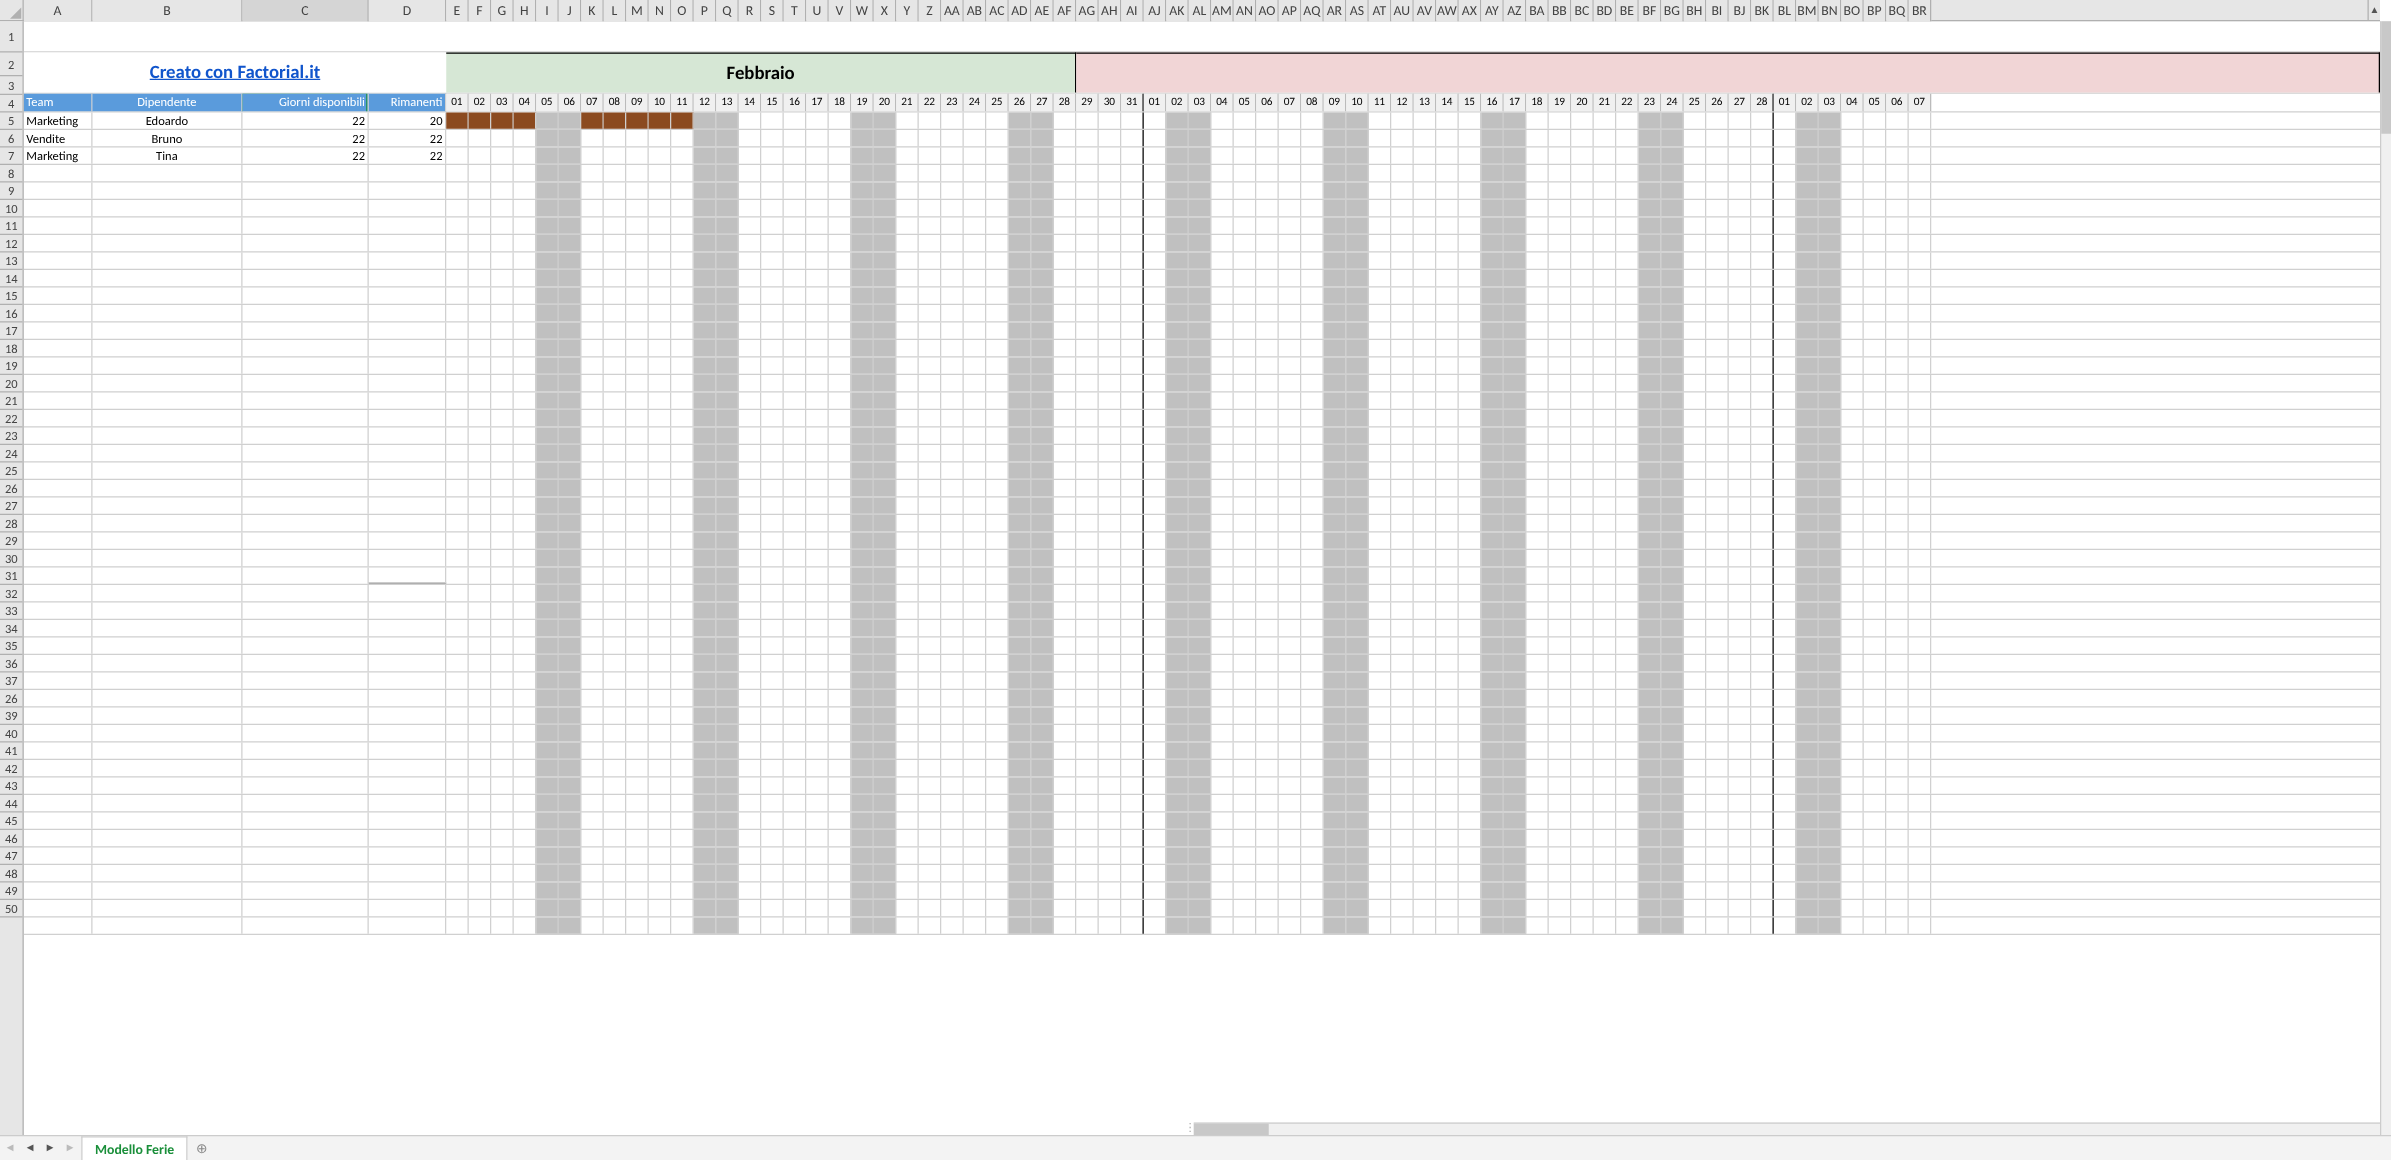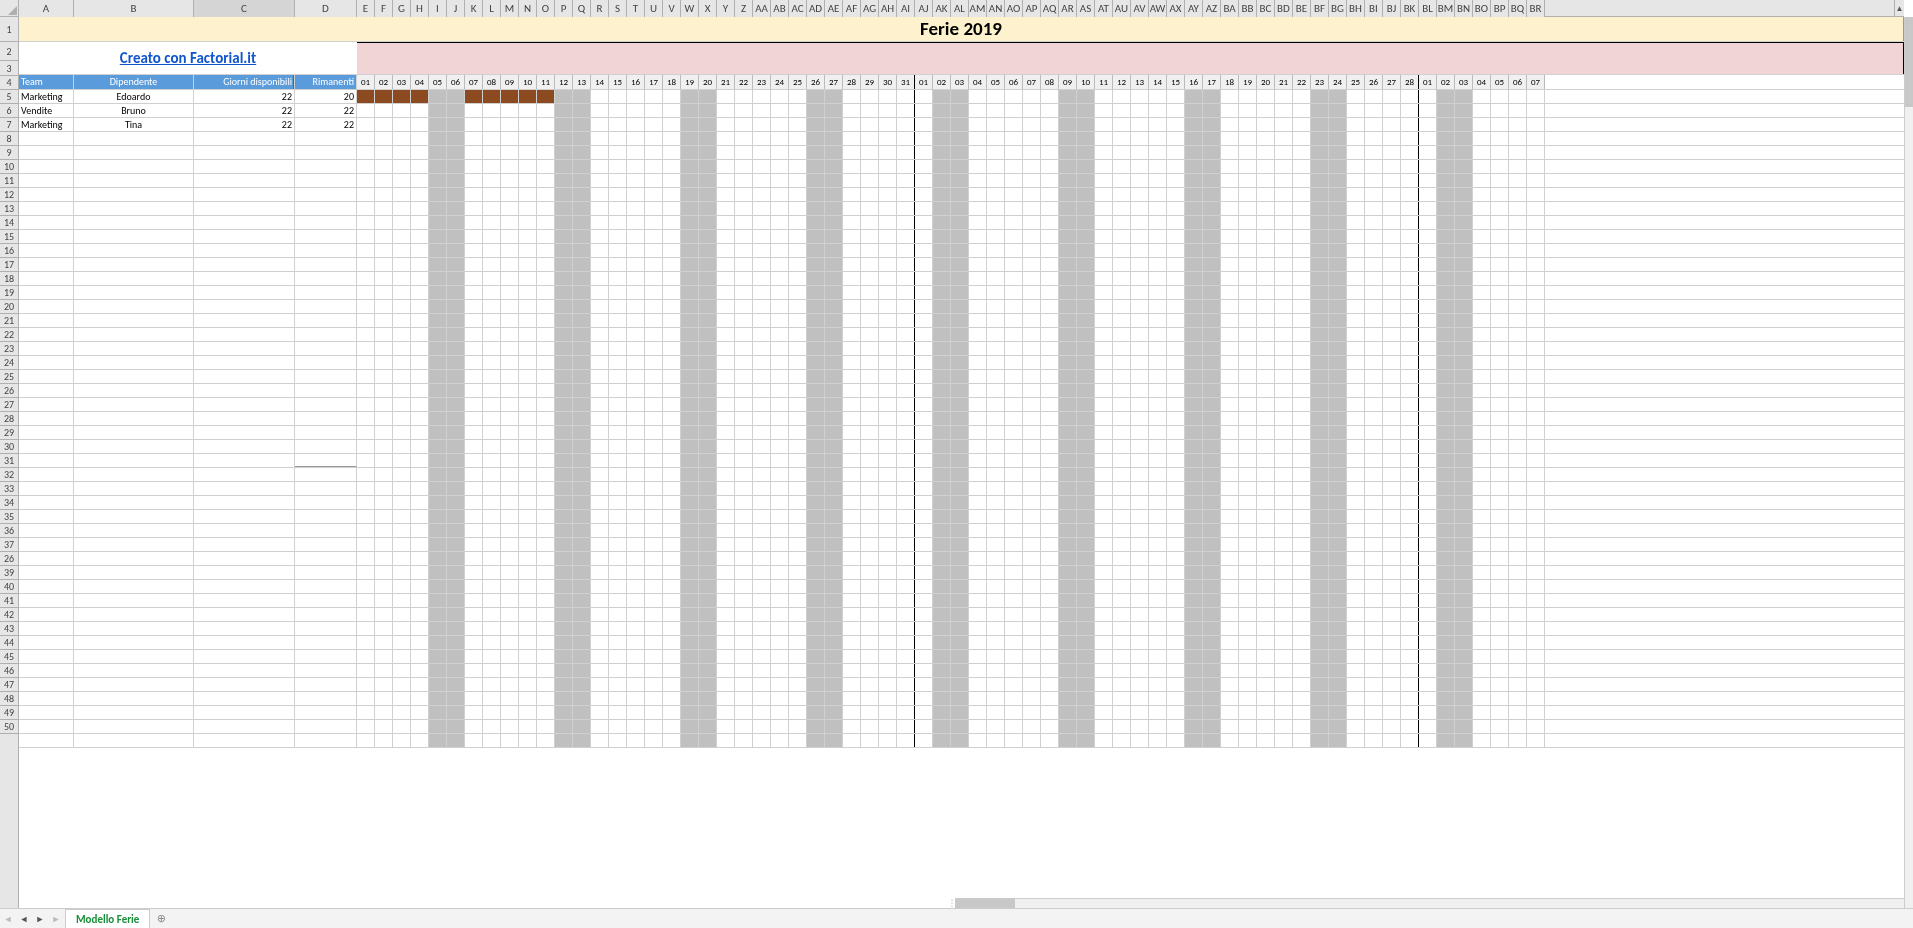--- a/index.html
+++ b/index.html
@@ -183,26 +183,26 @@
       <div class="rh">45</div>
       <div class="rh">46</div>
       <div class="rh">47</div>
       <div class="rh">48</div>
       <div class="rh">49</div>
       <div class="rh">50</div>
     </div>
 
   <div class="grid" id="grid">
       <div class="row tall">
-  <div class="cell r1right">Ferie 2019</div>
 </div>
       <div class="row tall2">
   <div class="cell r2left">
           <a class="r2link" href="#">Creato con Factorial.it</a>
         </div>
+  <div class="cell monthFeb">Febbraio</div>
   <div class="cell monthMar"></div>
 </div>
       <div class="row tall3">
   <div class="cell cA hdrcell">Team</div>
   <div class="cell cB hdrcell txt-c">Dipendente</div>
   <div class="cell cC hdrcell txt-r" style="position:relative">Giorni disponibili<div class="activeCell" style="top:0;left:0"></div></div>
   <div class="cell cD hdrcell txt-r">Rimanenti</div>
   <div class="cell cDay daycell">01</div>
         <div class="cell cDay daycell">02</div>
         <div class="cell cDay daycell">03</div>

